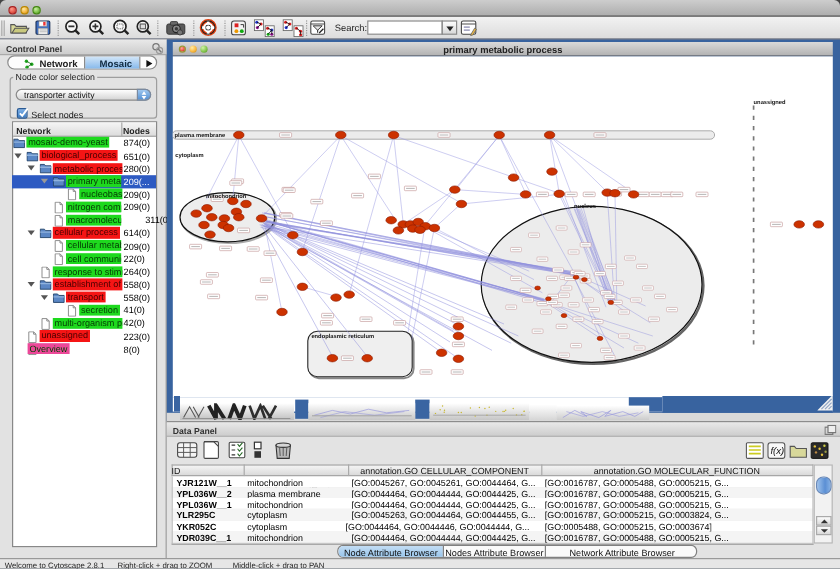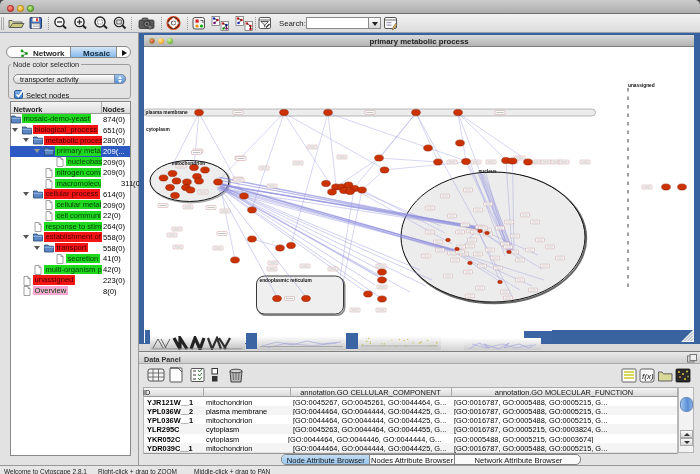--- a/index.html
+++ b/index.html
@@ -107,20 +107,28 @@
   </div>
 <svg class="abs" style="left:383px;top:15px" width="17" height="17" viewBox="0 0 17 17">
 <rect x="1.5" y="2.5" width="12" height="11" rx="1.5" fill="#fff" stroke="#444" stroke-width="0.9"></rect>
 <line x1="1.5" y1="5" x2="13.5" y2="5" stroke="#444" stroke-width="0.8"></line>
 <rect x="3.5" y="7" width="5" height="1.2" fill="#99b"></rect>
 <rect x="3.5" y="9.5" width="5" height="1.2" fill="#99b"></rect>
 <path d="M9.5 13.5 L12.5 8.5 L14 9.5 L11 14.2 L9.2 14.6 Z" fill="#e8b84a" stroke="#555" stroke-width="0.6"></path>
 </svg>
 
 <div class="abs" style="left:0;top:33px;width:139px;height:432px;background:#e2e2e2;border-right:1px solid #9a9a9a">
+ <div class="abs" style="left:0;top:0;width:139px;height:13px;background:linear-gradient(#e9e9e9,#cdcdcd);border-bottom:1px solid #aaa">
+  <div class="abs" style="left:5px;top:3px;font-size:7.2px;font-weight:bold;color:#333">Control Panel</div>
+  <svg class="abs" style="left:126px;top:2px" width="10" height="10" viewBox="0 0 10 10">
+        <circle cx="4" cy="4" r="2.6" fill="none" stroke="#777" stroke-width="1"></circle>
+        <line x1="6" y1="6" x2="8.5" y2="8.5" stroke="#777" stroke-width="1.2"></line>
+        <circle cx="7" cy="7" r="2.6" fill="none" stroke="#999" stroke-width="1"></circle>
+      </svg>
+ </div>
 
  <div class="abs" style="left:6px;top:13px;width:125px;height:11.5px;background:#fdfdfd;border:1px solid #8a8a8a;border-radius:6px;overflow:hidden">
    <div class="abs" style="left:63px;top:0;width:47px;height:11.5px;background:linear-gradient(#d3e6f8,#8cbcec 80%,#7fb2e8);border-left:1px solid #8a8a8a;border-right:1px solid #8a8a8a"></div>
    <svg class="abs" style="left:13px;top:1.5px" width="9" height="9" viewBox="0 0 9 9">
         <circle cx="2" cy="2" r="1.4" fill="#2a2"></circle>
         <circle cx="6.5" cy="4.5" r="1.4" fill="#2a2"></circle>
         <circle cx="2.5" cy="7" r="1.4" fill="#2a2"></circle>
         <path d="M2 2 L6.5 4.5 L2.5 7" stroke="#161" stroke-width="0.7" fill="none"></path>
       </svg>
    <div class="abs" style="left:26px;top:1.8px;font-size:8px;font-weight:bold;color:#222">Network</div>
@@ -253,21 +261,21 @@
     <svg class="abs" style="left:23px;top:275.6px" width="8" height="10" viewBox="0 0 8 10">
       <path d="M1 0.5 L5 0.5 L7 2.5 L7 9.5 L1 9.5 Z" fill="#fff" stroke="#888" stroke-width="0.8"></path>
       <path d="M5 0.5 L5 2.5 L7 2.5" fill="none" stroke="#888" stroke-width="0.8"></path>
     </svg>
     <div class="abs" style="left:33px;top:275.4px;max-width:68px;height:9.4px;background:#f51515;color:#4a0000;font-size:7.6px;line-height:9.4px;padding:0 1.5px;white-space:nowrap;overflow:hidden">unassigned</div>
     <div class="abs" style="left:103px;top:276px;font-size:7.6px;color:#000">223(0)</div>
     <svg class="abs" style="left:23px;top:286.3px" width="8" height="10" viewBox="0 0 8 10">
       <path d="M1 0.5 L5 0.5 L7 2.5 L7 9.5 L1 9.5 Z" fill="#fff" stroke="#888" stroke-width="0.8"></path>
       <path d="M5 0.5 L5 2.5 L7 2.5" fill="none" stroke="#888" stroke-width="0.8"></path>
     </svg>
-    <div class="abs" style="left:33px;top:286.1px;max-width:68px;height:9.4px;background:#f9a8d4;color:#064006;font-size:7.6px;line-height:9.4px;padding:0 1.5px;white-space:nowrap;overflow:hidden">Overview</div>
+    <div class="abs" style="left:23px;top:286.1px;max-width:68px;height:9.4px;background:#ec4899;color:#064006;font-size:7.6px;line-height:9.4px;padding:0 1.5px;white-space:nowrap;overflow:hidden">Overview</div>
     <div class="abs" style="left:103px;top:286.7px;font-size:7.6px;color:#000">8(0)</div>
 </div>
 
 <div class="abs" style="left:139px;top:33px;width:561px;height:318px;background:#38639f">
  <div class="abs" style="left:5px;top:2px;width:550px;height:12px;background:linear-gradient(#d9d9d9,#b3b3b3);border-bottom:1px solid #7e7e7e">
   <div class="abs" style="left:4.5px;top:2.8px;width:6.2px;height:6.2px;border-radius:50%;background:radial-gradient(circle at 35% 30%,#ffb0a0,#ee5042 55%,#a52a20);border:0.4px solid #993"></div>
   <div class="abs" style="left:13.5px;top:2.8px;width:6.2px;height:6.2px;border-radius:50%;background:radial-gradient(circle at 35% 30%,#ffeca8,#f8b840 55%,#b8821a)"></div>
   <div class="abs" style="left:22.5px;top:2.8px;width:6.2px;height:6.2px;border-radius:50%;background:radial-gradient(circle at 35% 30%,#d2f2a8,#84c64e 55%,#4a8a20)"></div>
   <div class="abs" style="left:0;top:2.2px;width:550px;text-align:center;font-size:7.8px;font-weight:bold;color:#222">primary metabolic process</div>
  </div>

